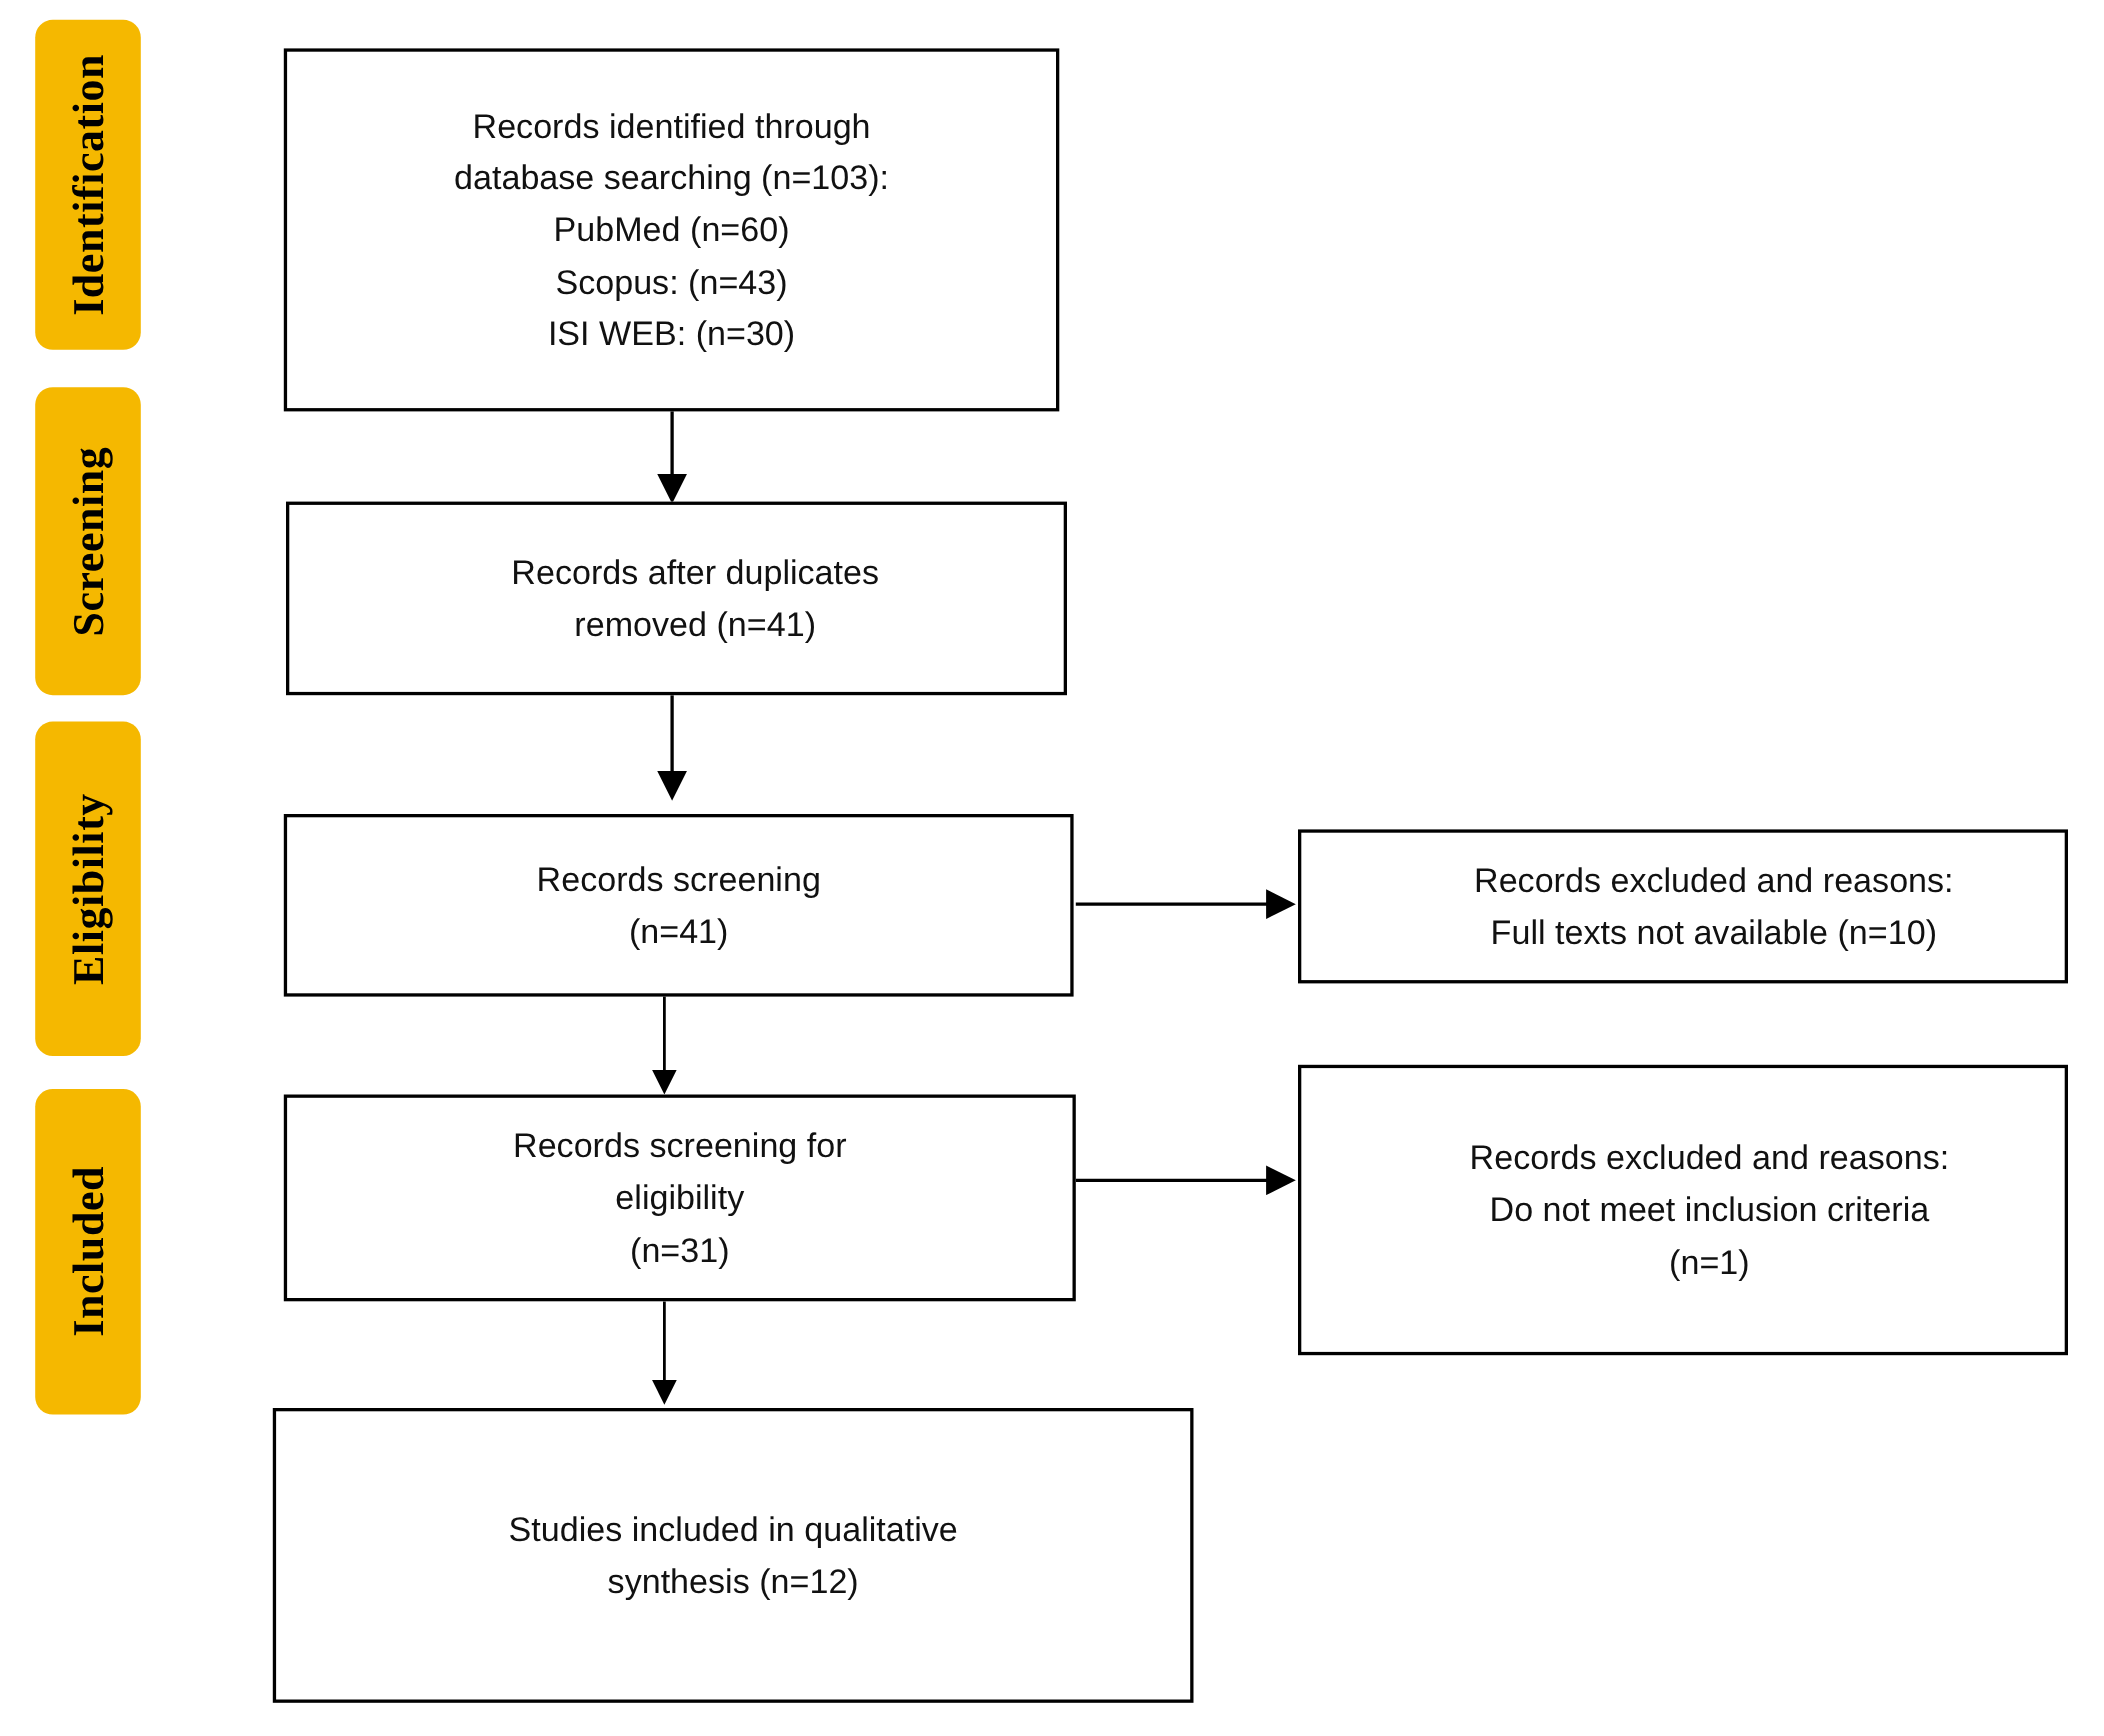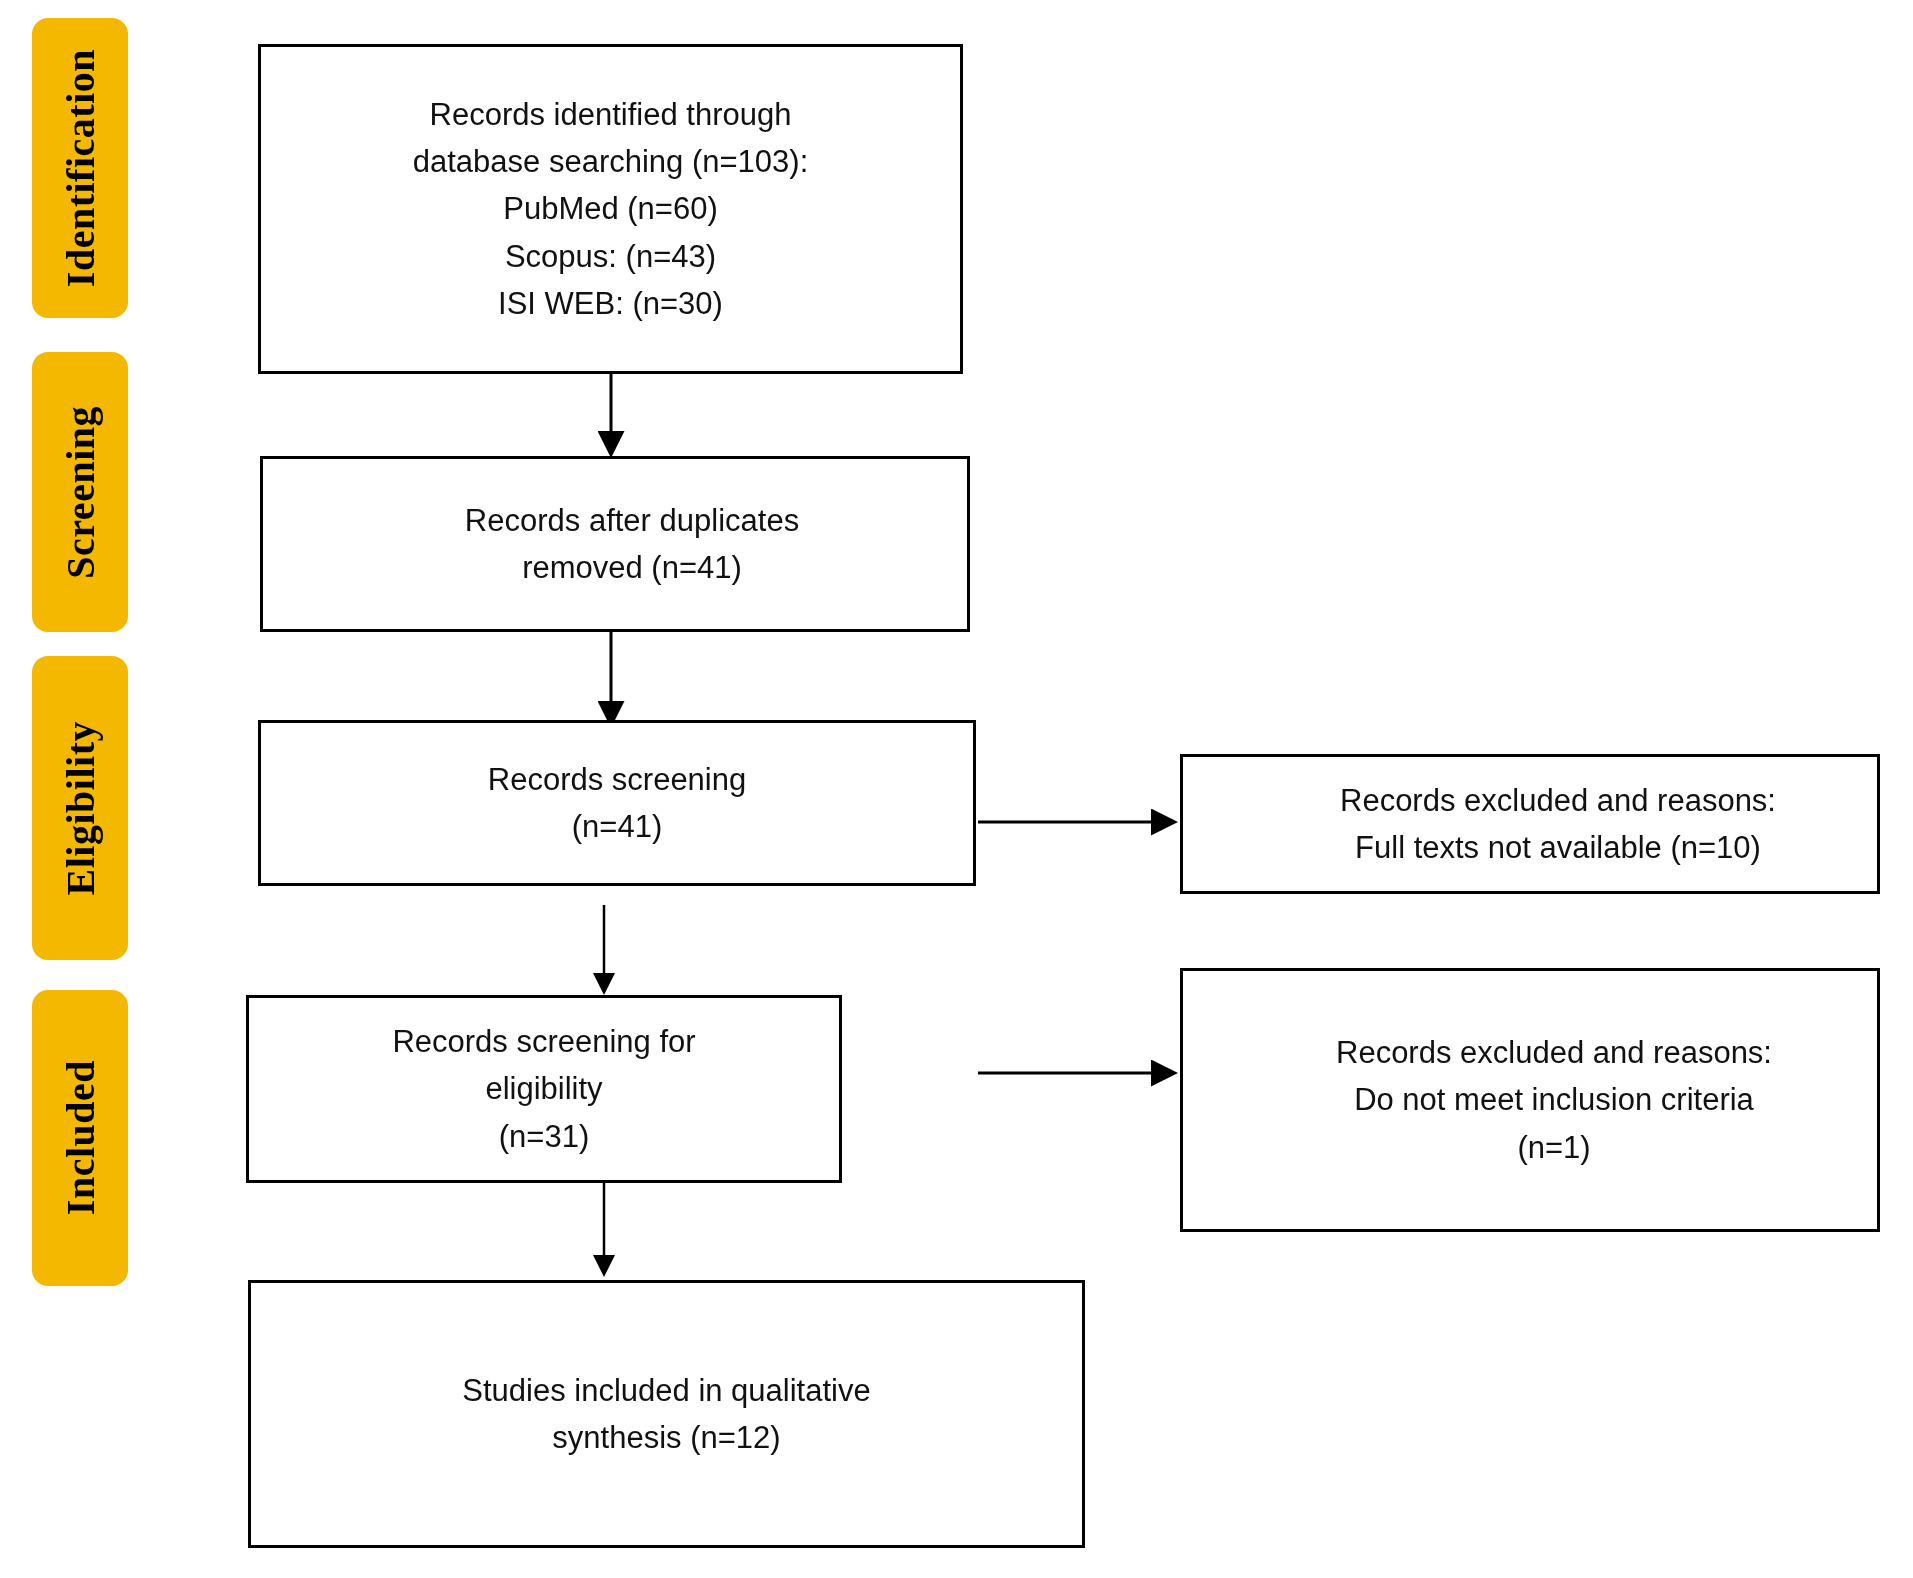--- a/index.html
+++ b/index.html
@@ -122,31 +122,31 @@
     <div class="line">PubMed (n=60)</div>
     <div class="line">Scopus: (n=43)</div>
     <div class="line">ISI WEB: (n=30)</div>
   </div>
 
   <div class="box left-align" style="left:260px; top:456px; width:710px; height:176px;">
     <div class="line">Records after duplicates</div>
     <div class="line">removed (n=41)</div>
   </div>
 
-  <div class="box" style="left:258px; top:720px; width:718px; height:166px;">
+  <div class="box" style="left:258px; top:740px; width:718px; height:166px;">
     <div class="line">Records screening</div>
     <div class="line">(n=41)</div>
   </div>
 
   <div class="box left-align" style="left:1180px; top:754px; width:700px; height:140px; padding-left:70px;">
     <div class="line">Records excluded and reasons:</div>
     <div class="line">Full texts not available (n=10)</div>
   </div>
 
-  <div class="box" style="left:246px; top:995px; width:596px; height:188px;">
+  <div class="box" style="left:258px; top:995px; width:720px; height:188px;">
     <div class="line">Records screening for</div>
     <div class="line">eligibility</div>
     <div class="line">(n=31)</div>
   </div>
 
   <div class="box left-align" style="left:1180px; top:968px; width:700px; height:264px; padding-left:62px;">
     <div class="line">Records excluded and reasons:</div>
     <div class="line">Do not meet inclusion criteria</div>
     <div class="line">(n=1)</div>
   </div>

